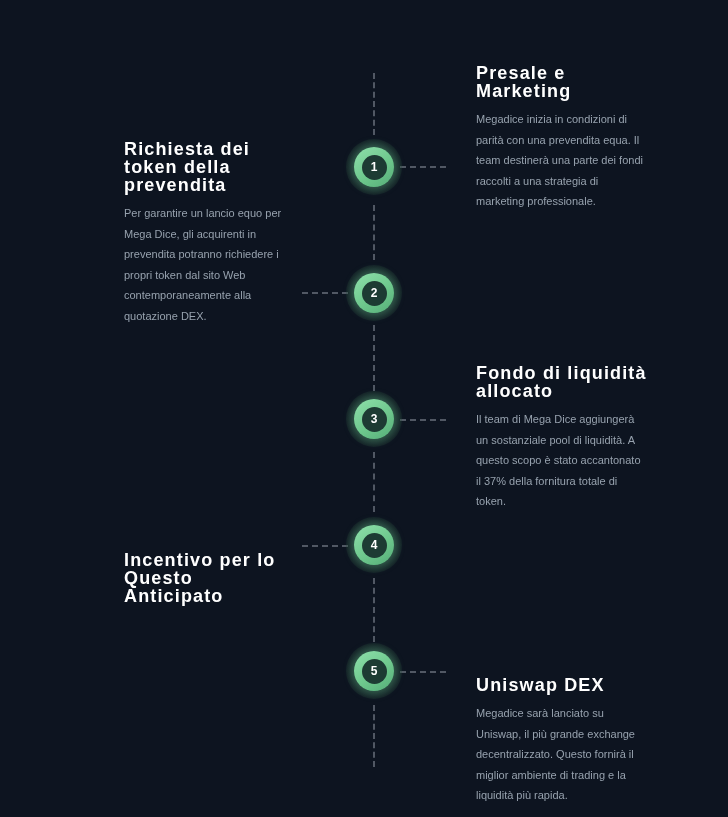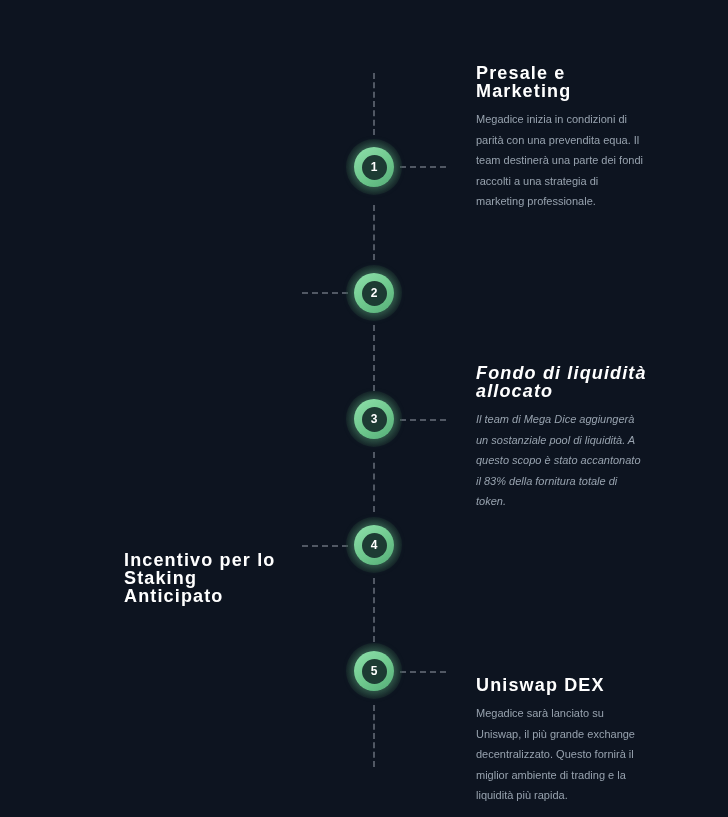--- a/index.html
+++ b/index.html
@@ -139,44 +139,48 @@
   </div>
 
   <div class="connector left" style="top:292px;"></div>
   <div class="node" style="top:265px;">
     <div class="node-ring">
       <div class="node-core">
         <span class="node-num">2</span>
       </div>
     </div>
   </div>
+  <div class="block left" style="top:140px;">
+    <h3 class="block-title">Richiesta dei token della prevendita</h3>
+    <p class="block-body">Per garantire un lancio equo per Mega Dice, gli acquirenti in prevendita potranno richiedere i propri token dal sito Web contemporaneamente alla quotazione DEX.</p>
+  </div>
 
   <div class="connector right" style="top:419px;"></div>
   <div class="node" style="top:391px;">
     <div class="node-ring">
       <div class="node-core">
         <span class="node-num">3</span>
       </div>
     </div>
   </div>
-  <div class="block right" style="top:364px;font-style:italic;">
+  <div class="block right" style="top:364px;">
     <h3 class="block-title">Fondo di liquidità allocato</h3>
-    <p class="block-body">Il team di Mega Dice aggiungerà un sostanziale pool di liquidità. A questo scopo è stato accantonato il 83% della fornitura totale di token.</p>
+    <p class="block-body">Il team di Mega Dice aggiungerà un sostanziale pool di liquidità. A questo scopo è stato accantonato il 37% della fornitura totale di token.</p>
   </div>
 
   <div class="connector left" style="top:545px;"></div>
   <div class="node" style="top:517px;">
     <div class="node-ring">
       <div class="node-core">
         <span class="node-num">4</span>
       </div>
     </div>
   </div>
   <div class="block left" style="top:551px;">
-    <h3 class="block-title">Incentivo per lo Staking Anticipato</h3>
+    <h3 class="block-title">Incentivo per lo Questo Anticipato</h3>
   </div>
 
   <div class="connector right" style="top:671px;"></div>
   <div class="node" style="top:643px;">
     <div class="node-ring">
       <div class="node-core">
         <span class="node-num">5</span>
       </div>
     </div>
   </div>

